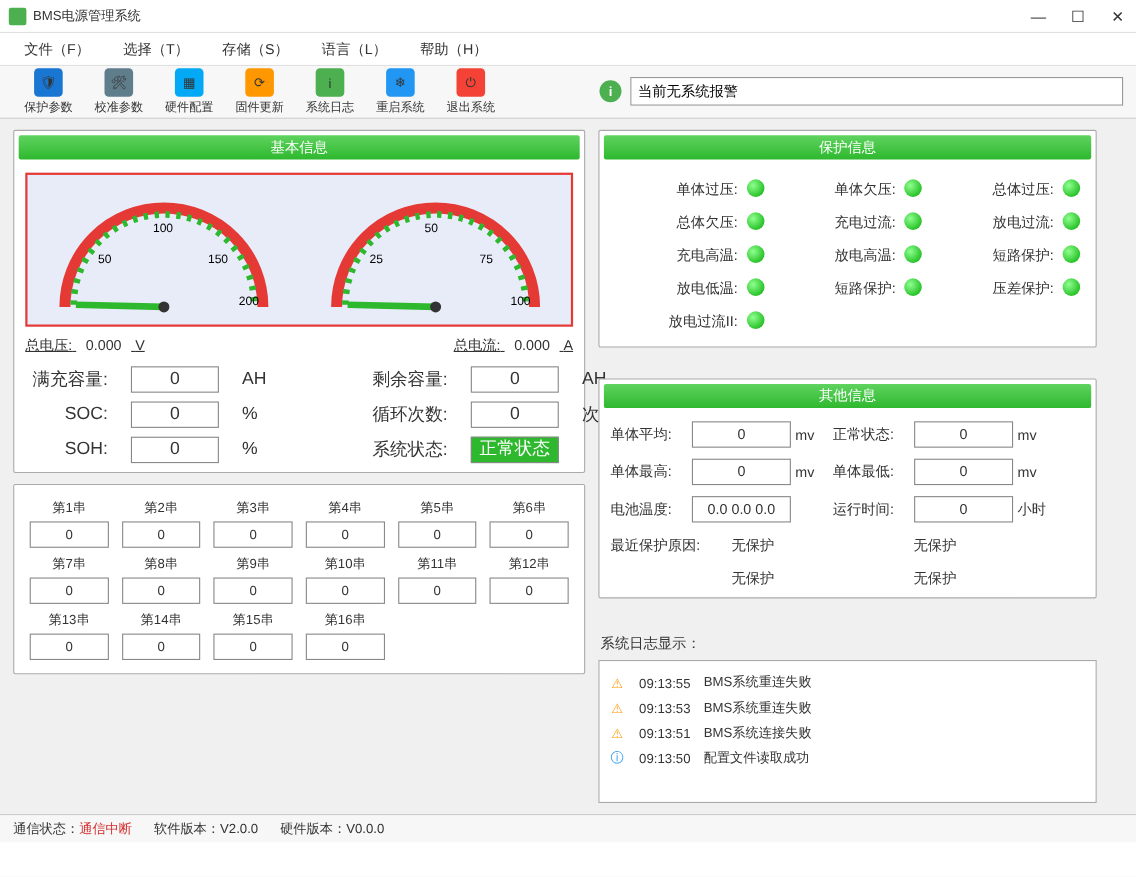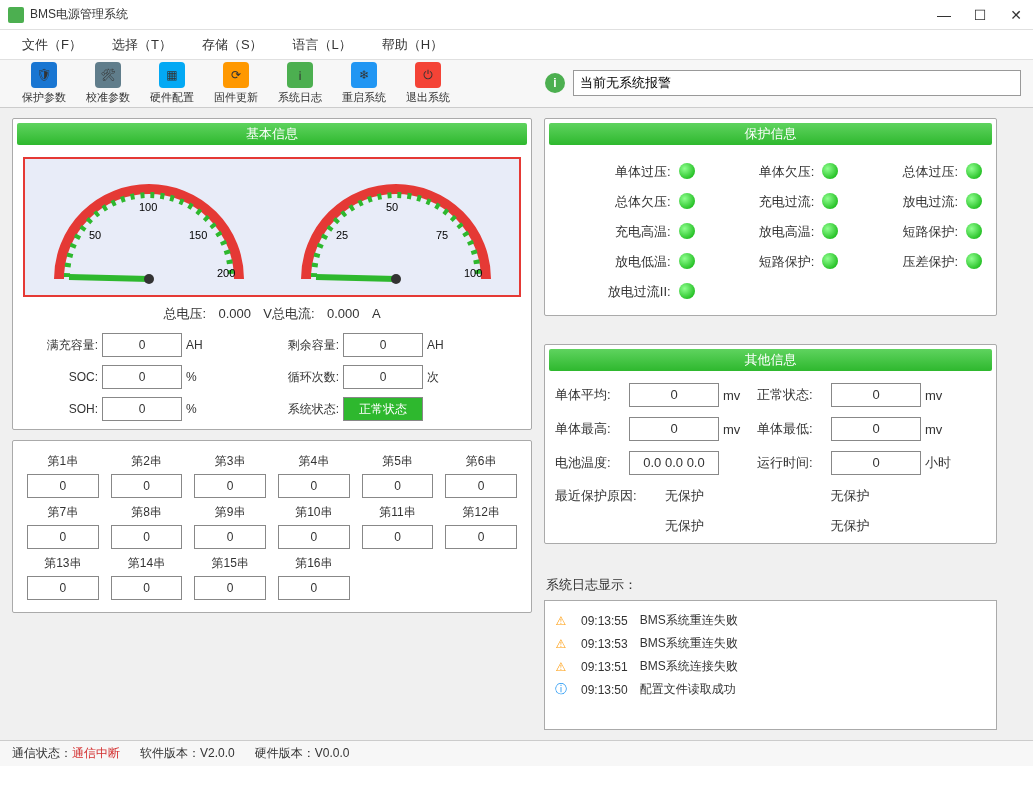--- a/index.html
+++ b/index.html
@@ -27,24 +27,24 @@
 .col1 { width: 520px; }
 .col2 { width: 453px; gap: 28px; }
 
 .panel { border: 1px solid #aaa; background: #fff; border-radius: 2px; }
 .panel-header { background: linear-gradient(#5fd35f, #2eb82e); color: #fff; text-align: center; height: 22px; line-height: 22px; font-size: 13px; margin: 4px; border-radius: 2px; }
 .panel-body { padding: 8px 10px; }
 
 .gauge-box { border: 2px solid #e53935; background: #e8ecf8; height: 140px; display: flex; justify-content: space-around; align-items: center; margin-bottom: 8px; padding-top: 4px; }
 .gauge { width: 220px; height: 120px; }
 
-.reading-row { display: flex; justify-content: center; margin-bottom: 10px; font-size: 13px; }
+.reading-row { display: flex; justify-content: space-between; margin-bottom: 10px; font-size: 13px; text-decoration: underline; }
 .reading-row .val { display: inline-block; min-width: 50px; text-align: center; }
 
-.field-grid { display: grid; grid-template-columns: 75px 80px 30px 40px 75px 80px 30px; gap: 8px 4px; align-items: center; font-size: 12px; }
+.field-grid { display: grid; grid-template-columns: 75px 80px 30px 40px 75px 80px 30px; gap: 8px 21px; align-items: center; font-size: 16px; }
 .field-grid .lbl { text-align: right; }
 .field-grid .box { border: 1px solid #888; height: 24px; line-height: 22px; text-align: center; }
 .status-ok { background: #2eb82e; color: #fff; border: none; }
 
 .protect-grid { display: grid; grid-template-columns: repeat(3, 1fr); gap: 12px 8px; padding: 6px 4px; }
 .protect-item { display: flex; justify-content: flex-end; gap: 8px; font-size: 13px; }
 .led { width: 16px; height: 16px; border-radius: 50%; background: radial-gradient(circle at 35% 35%, #8fff8f, #0a0); }
 
 .other-grid { display: grid; grid-template-columns: 70px 90px 30px 70px 90px 30px; gap: 10px 4px; align-items: center; font-size: 13px; }
 .other-grid .box { border: 1px solid #888; height: 24px; line-height: 22px; text-align: center; }

